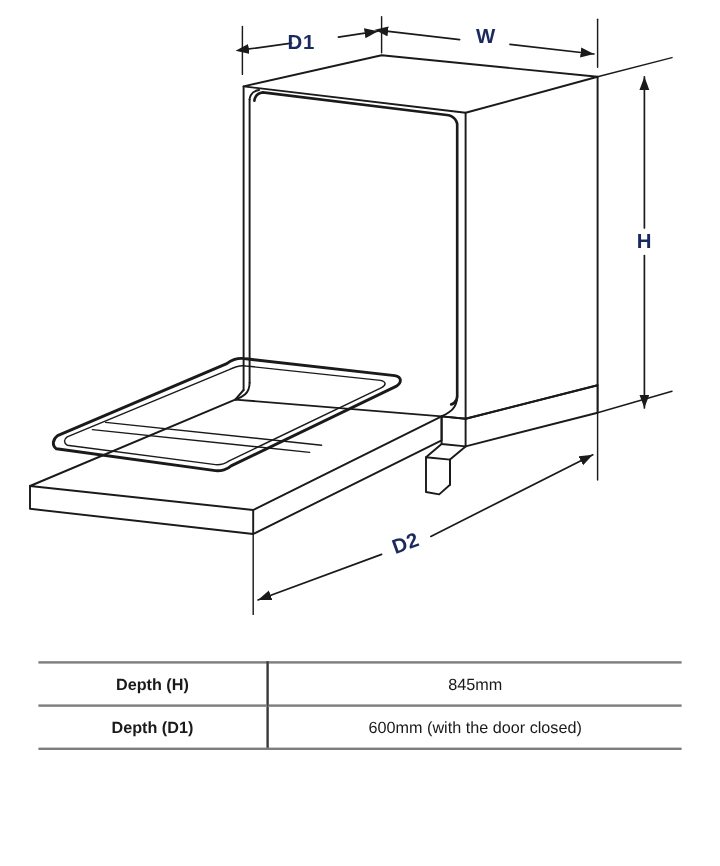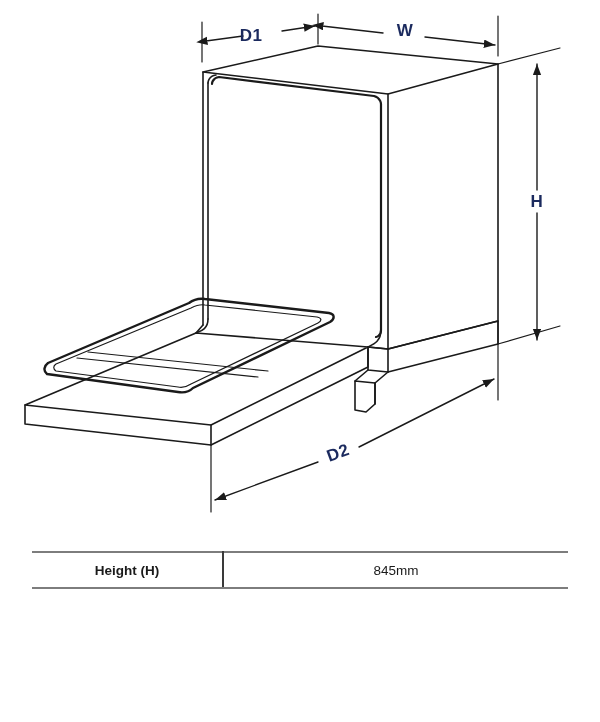--- a/index.html
+++ b/index.html
@@ -180,20 +180,24 @@
       <text class="dim-label" x="405" y="36" text-anchor="middle">W</text>
       <text class="dim-label" x="537" y="207" text-anchor="middle">H</text>
       <text class="dim-label" x="340" y="458" text-anchor="middle" transform="rotate(-20 340 458)">D2</text>
     </svg>
   </div>
 
   <div id="spec-table-wrap">
     <table id="spec-table">
       <tbody>
         <tr>
-          <td class="spec-label">Height (H)</td>
+          <td class="spec-label">Depth (H)</td>
           <td class="spec-value">845mm</td>
+        </tr>
+        <tr>
+          <td class="spec-label">Depth (D1)</td>
+          <td class="spec-value">600mm (with the door closed)</td>
         </tr>
       </tbody>
     </table>
   </div>
 
 </div>
 
 </body></html>

